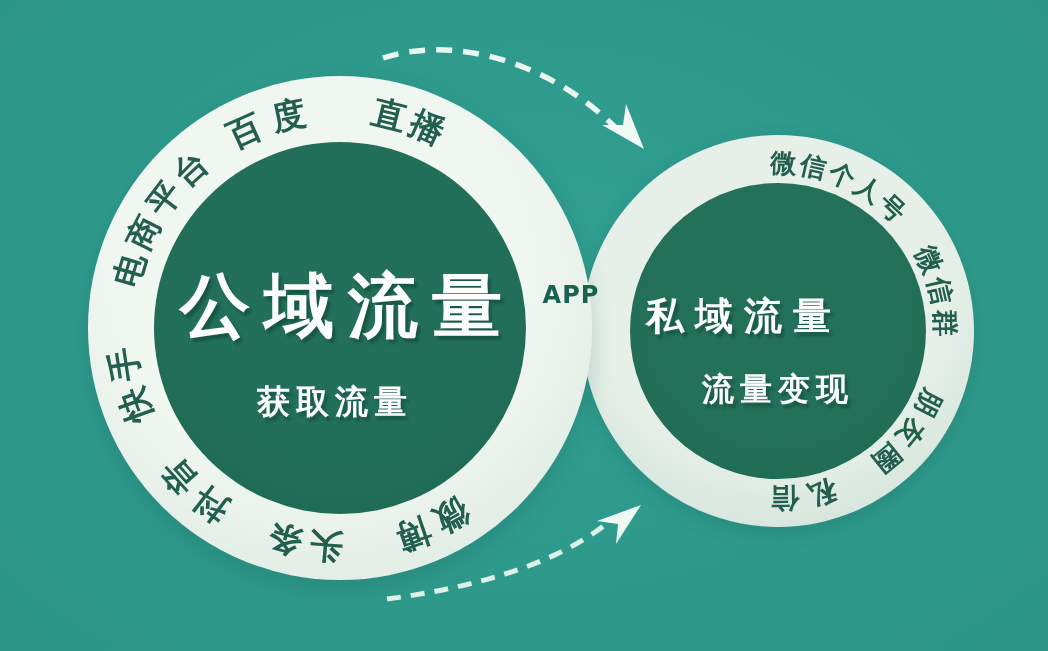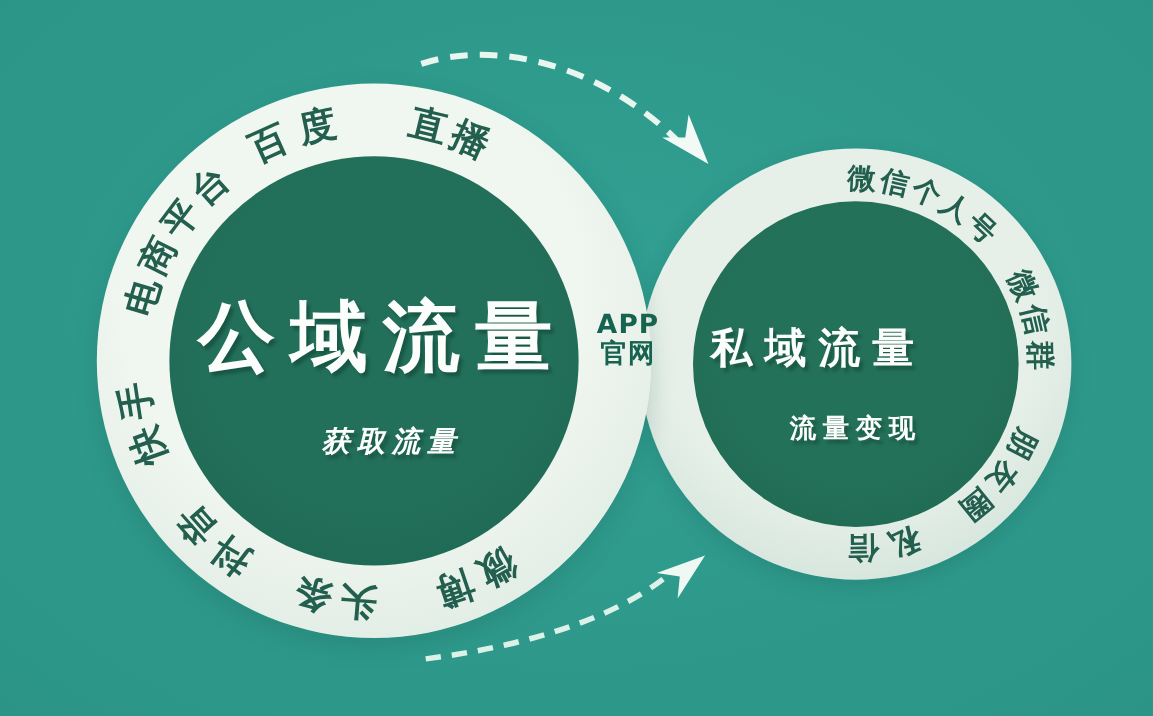--- a/index.html
+++ b/index.html
@@ -58,30 +58,30 @@
     font-weight: bold;
     text-align: center;
     white-space: nowrap;
     text-shadow: 3px 4px 3px rgba(8,48,38,0.40);
   }
   .title-left {
     left: 140px; top: 266px; width: 416px;
     font-size: 70px; line-height: 80px; letter-spacing: 14px;
   }
   .subtitle-left {
-    left: 156px; top: 380px; width: 400px;
-    font-size: 26px; line-height: 44px; letter-spacing: 6px; font-style: italic;
+    left: 135px; top: 380px; width: 400px;
+    font-size: 33px; line-height: 44px; letter-spacing: 6px;
   }
   .title-right {
     left: 548px; top: 284px; width: 392px;
     font-size: 38px; line-height: 64px; letter-spacing: 11px;
   }
   .subtitle-right {
     left: 582px; top: 371px; width: 392px;
-    font-size: 24px; line-height: 36px; letter-spacing: 6px;
+    font-size: 32px; line-height: 36px; letter-spacing: 6px;
   }
   .bridge {
     position: absolute;
     left: 511px; top: 282px; width: 120px;
     text-align: center;
     color: #176350;
     font-weight: bold;
     font-size: 24px;
     line-height: 26px;
     letter-spacing: 1px;
@@ -149,16 +149,15 @@
     </g>
   </svg>
 
   <div class="headline title-left">公域流量</div>
   <div class="headline subtitle-left">获取流量</div>
   <div class="headline title-right">私域流量</div>
   <div class="headline subtitle-right">流量变现</div>
 
   <div class="bridge">
     <div>APP</div>
-    <div>官网</div>
   </div>
 
 </div>
 
 </body></html>

